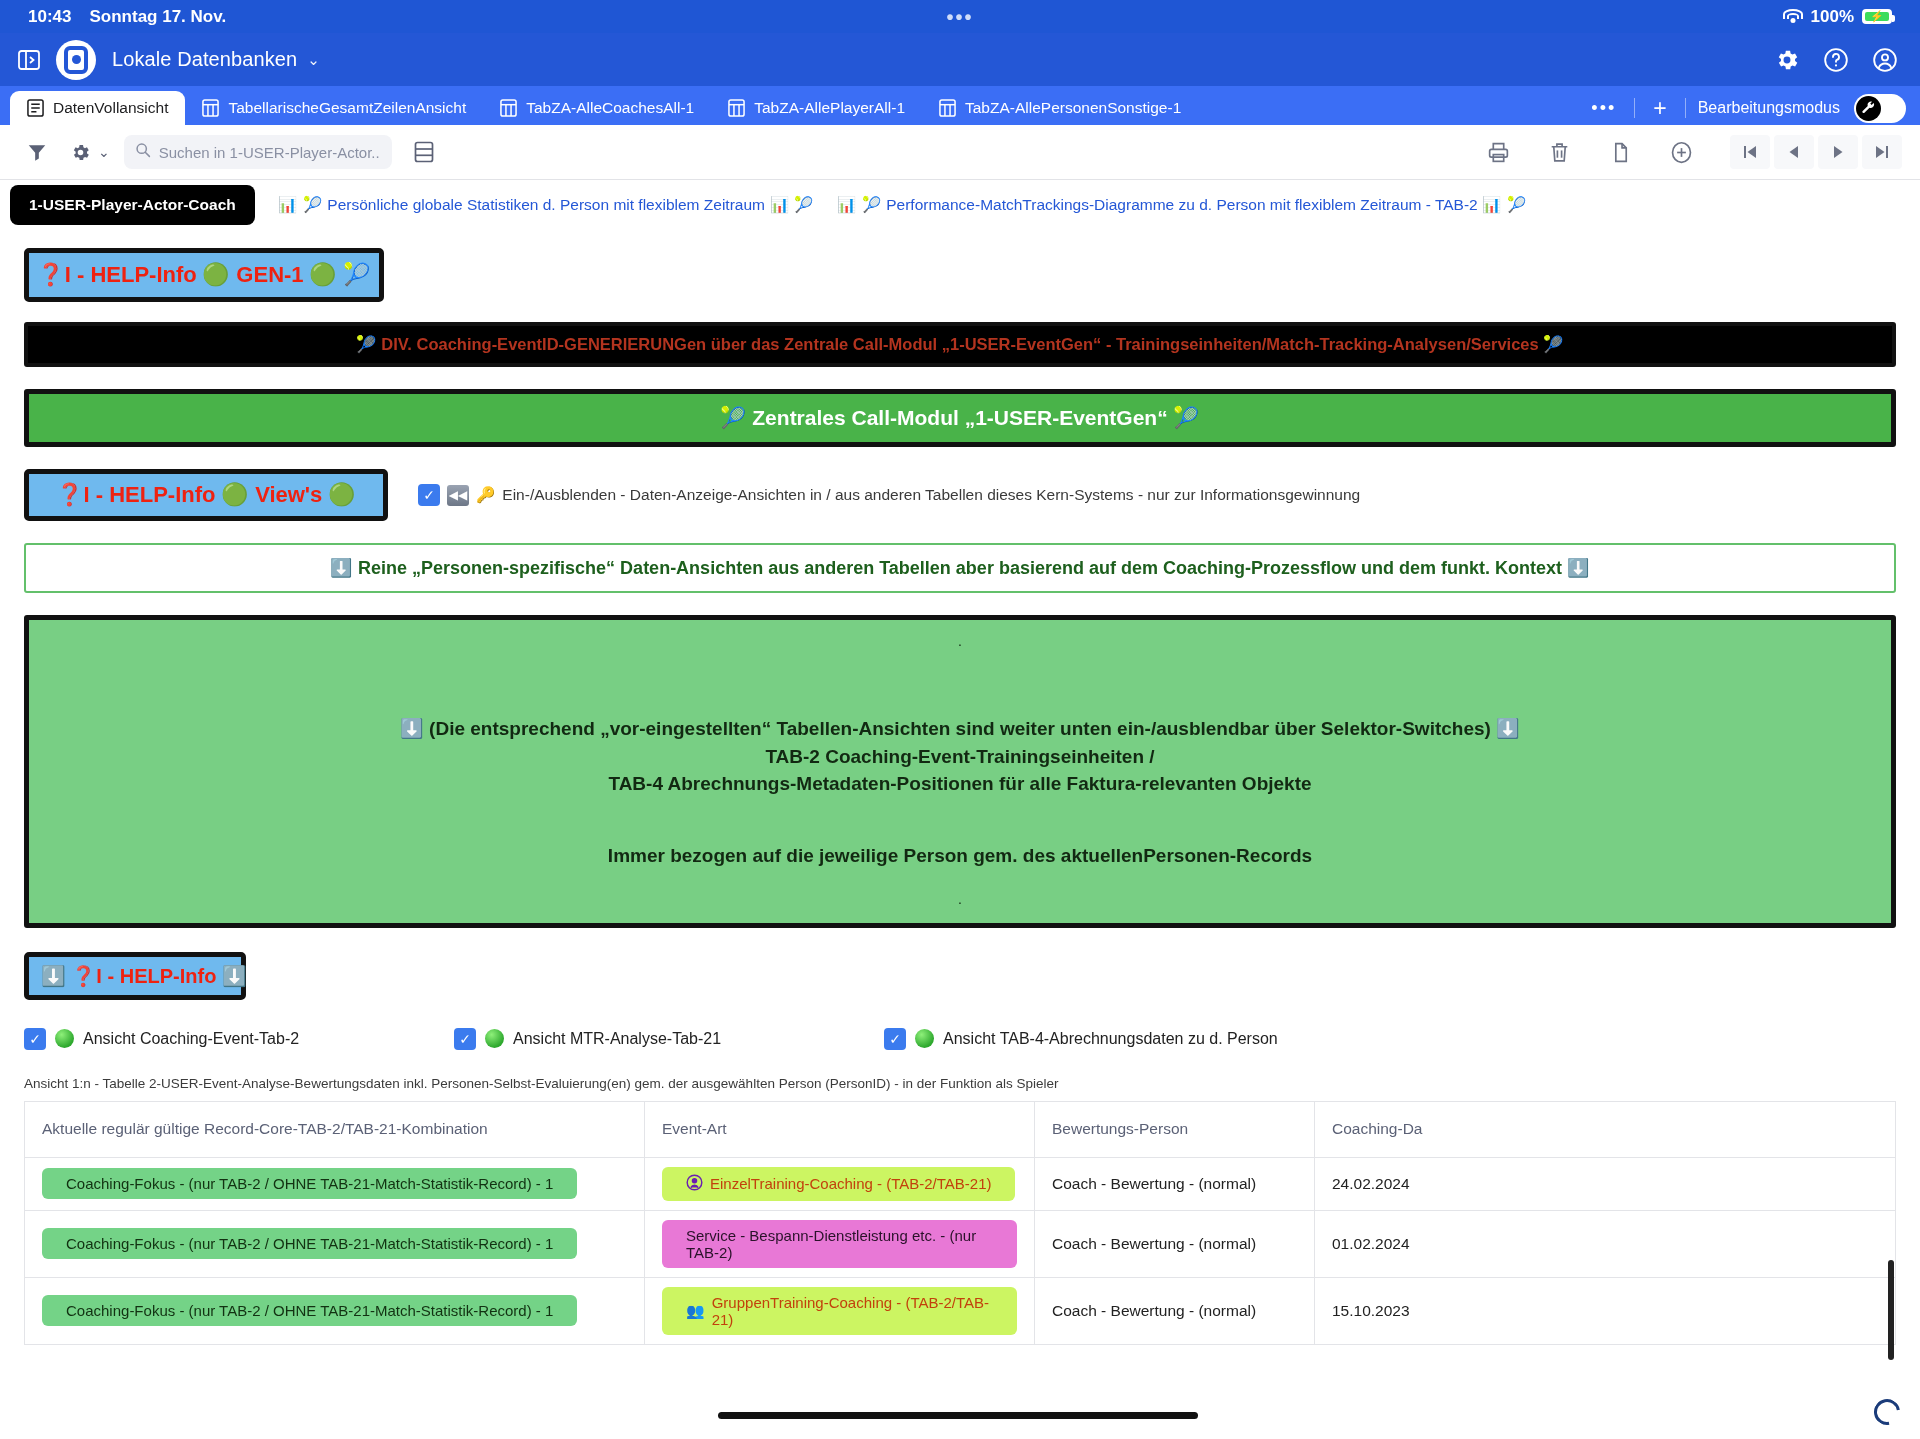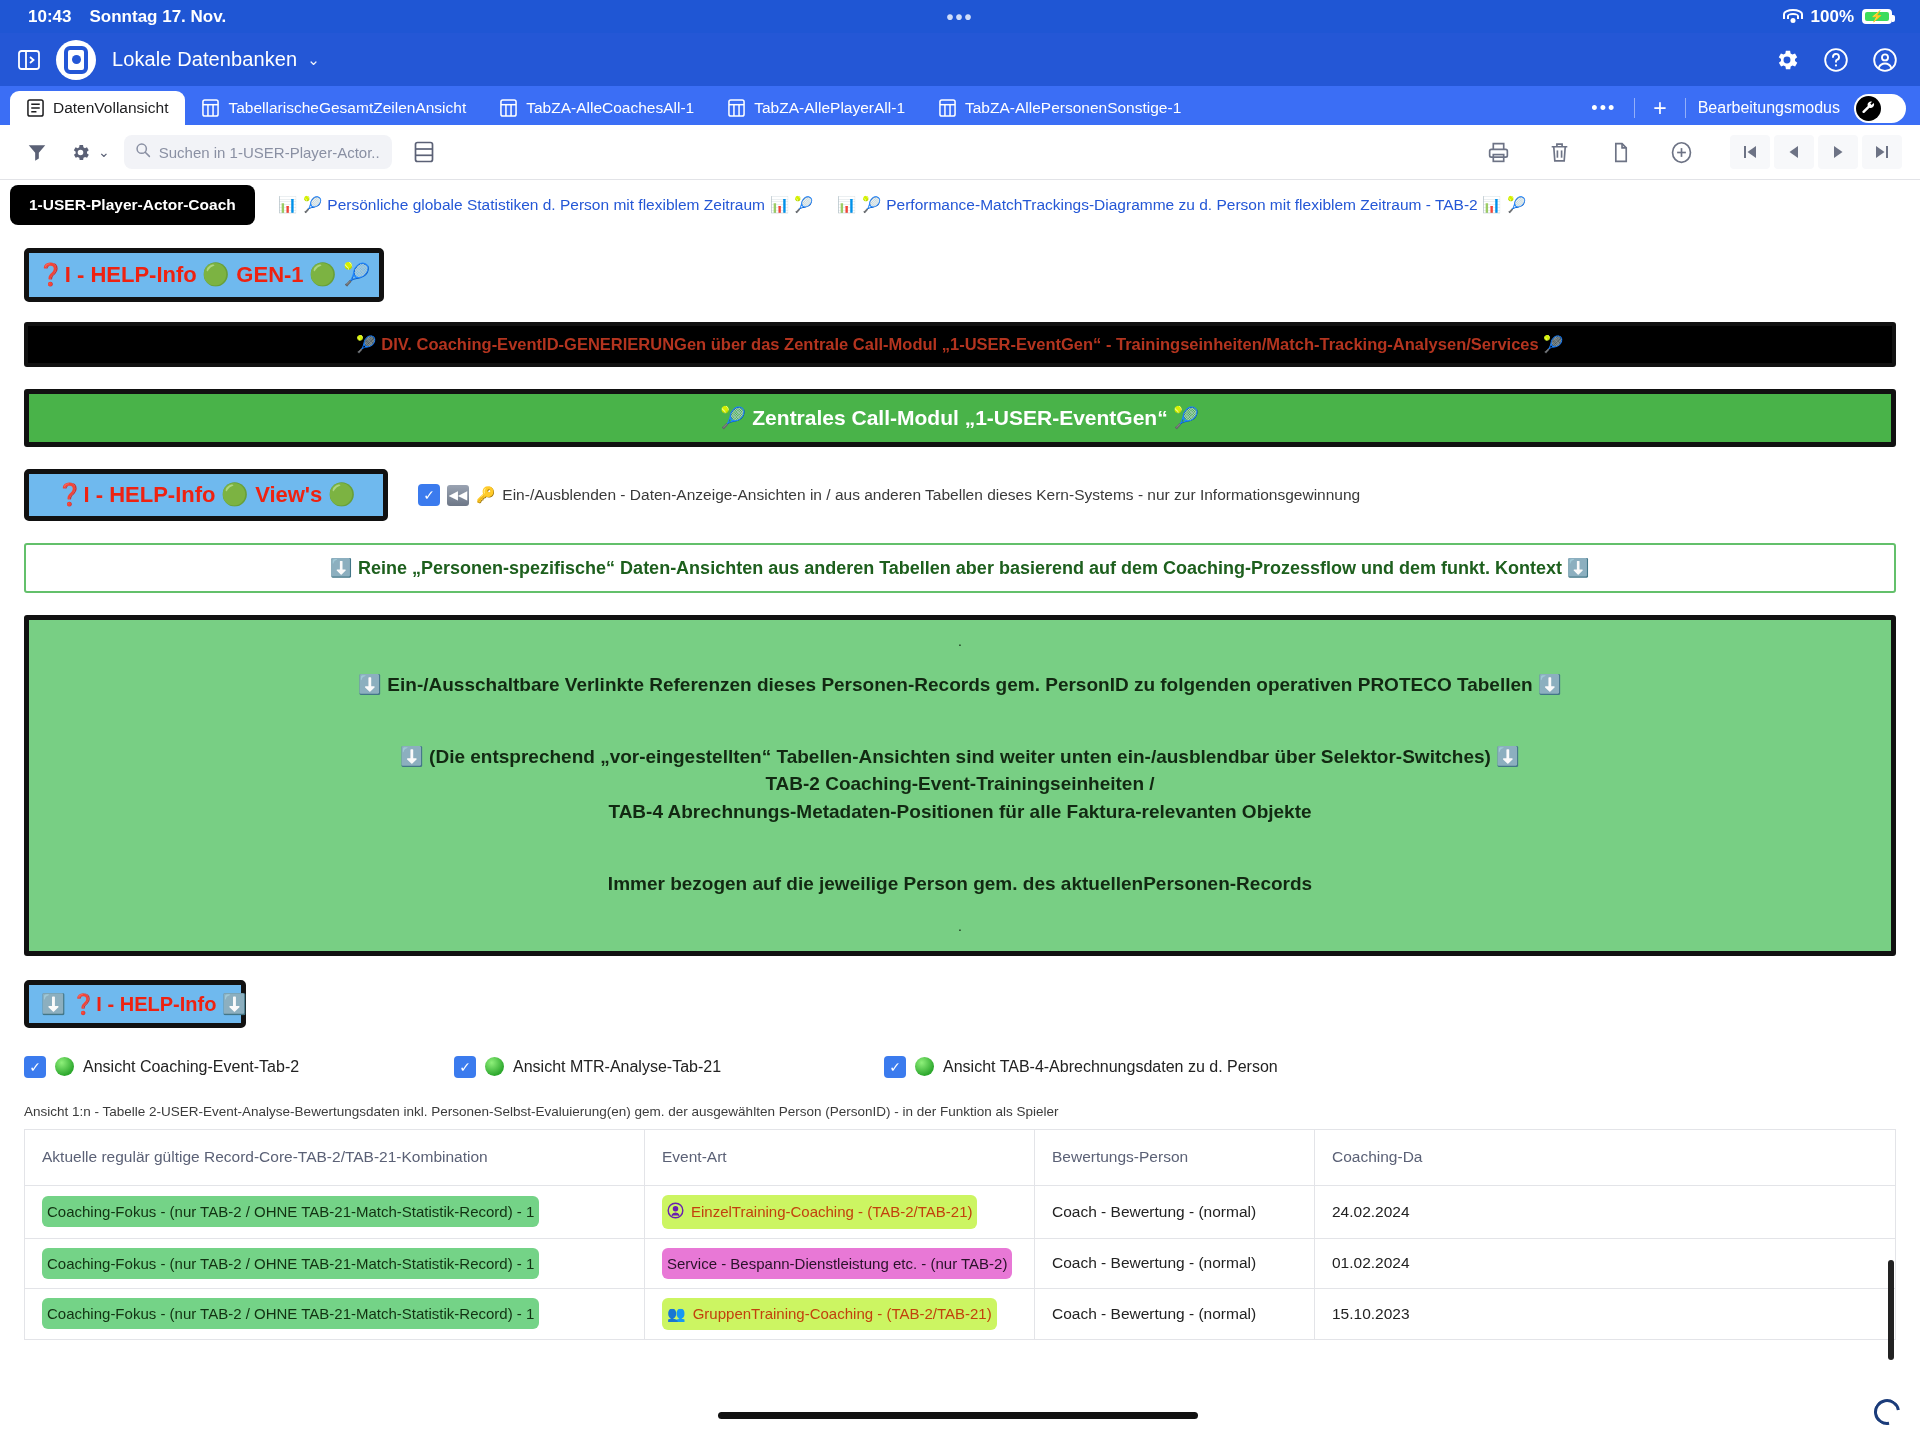--- a/index.html
+++ b/index.html
@@ -257,21 +257,21 @@
   
   table.grid { width: 100%; border-collapse: collapse; margin-top: 10px; table-layout: fixed; }
   table.grid th, table.grid td {
     border: 1px solid #e3e4e8; text-align:left; vertical-align: middle;
   }
   table.grid th {
     padding: 17px 17px; font-size: 15.5px; font-weight: 400; color:#5b6176;
     background:#fff; height: 56px;
   }
   table.grid td { padding: 9px 17px; height: 46px; font-size: 15.5px; color:#222; }
-  .pill { display:inline-flex; align-items:center; gap:7px; border-radius:6px; padding: 7px 5px; font-size:15px; }
+  .pill { display:inline-flex; align-items:center; gap:7px; border-radius:6px; padding: 7px 24px; font-size:15px; }
   .pill-green { background:#74d387; color:#123212; }
   .pill-lime  { background:#ccf562; color:#c2410c; }
   .pill-pink  { background:#e878d6; color:#2a122a; }
   .col1 { width: 620px; }
   .col2 { width: 390px; }
   .col3 { width: 280px; }
 
   .scroll-v {
     position:absolute; right: 26px; width: 6px; border-radius: 3px;
     background:#222;
@@ -544,21 +544,20 @@
       <span class="emoji">🔑</span>
       <span>Ein-/Ausblenden - Daten-Anzeige-Ansichten in / aus anderen Tabellen dieses Kern-Systems - nur zur Informationsgewinnung</span>
     </div>
   </div>
 
   <div class="thin-green-box">⬇️ Reine „Personen-spezifische“ Daten-Ansichten aus anderen Tabellen aber basierend auf dem Coaching-Prozessflow und dem funkt. Kontext ⬇️</div>
 
   <div class="big-green-box">
     <div class="tiny">.</div>
     <div class="spacer"></div>
-    <div class="line">⬇️ Ein-/Ausschaltbare Verlinkte Referenzen dieses Personen-Records gem. PersonID zu folgenden operativen PROTECO Tabellen ⬇️</div>
     <div class="spacer"></div>
     <div class="spacer"></div>
     <div class="line">⬇️ (Die entsprechend „vor-eingestellten“ Tabellen-Ansichten sind weiter unten ein-/ausblendbar über Selektor-Switches) ⬇️</div>
     <div class="line">TAB-2 Coaching-Event-Trainingseinheiten /</div>
     <div class="line">TAB-4 Abrechnungs-Metadaten-Positionen für alle Faktura-relevanten Objekte</div>
     <div class="spacer"></div>
     <div class="spacer"></div>
     <div class="line">Immer bezogen auf die jeweilige Person gem. des aktuellenPersonen-Records</div>
     <div class="spacer"></div>
     <div class="tiny">.</div>

